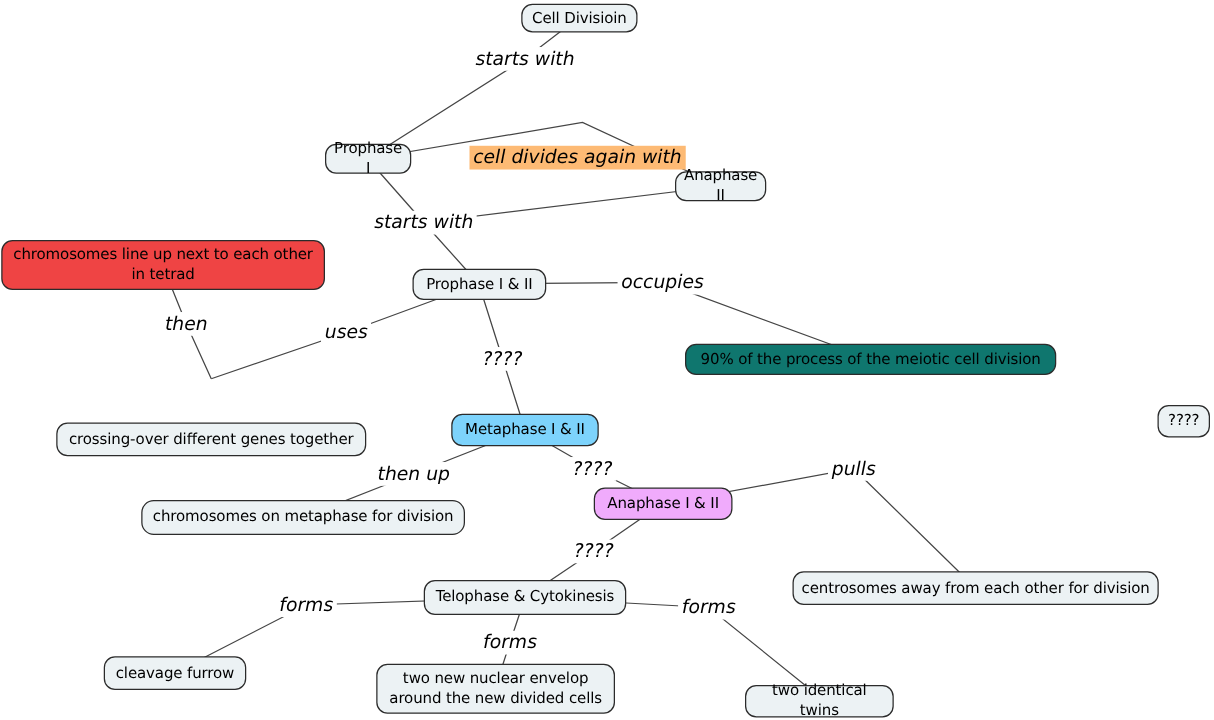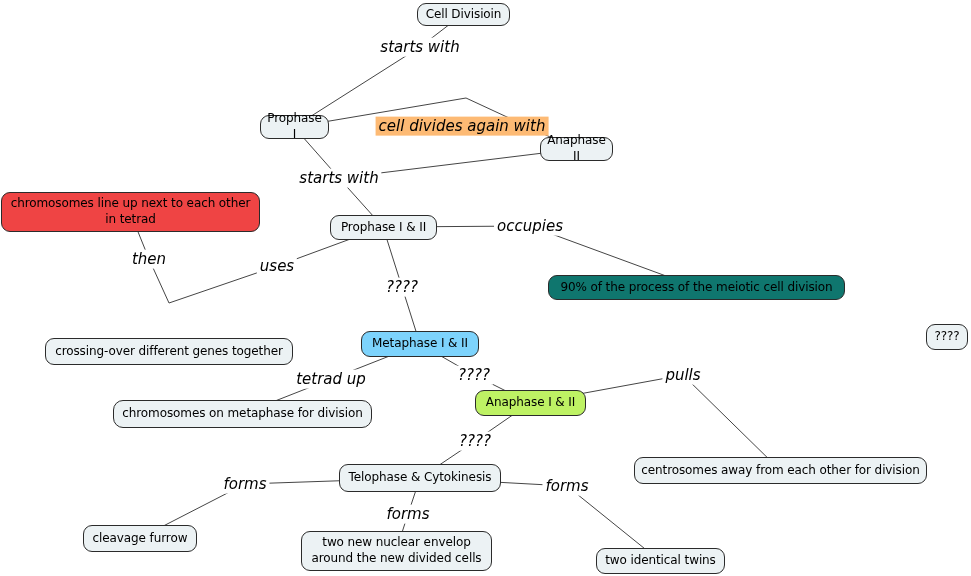--- a/index.html
+++ b/index.html
@@ -76,39 +76,39 @@
       <polyline points="420,478 567,486 660,561" fill="none" stroke="#454545" stroke-width="1"></polyline>
     </svg>
   <div id="labels-layer">
       <span class="link-label" style="left: 420px; top: 47px; background: rgb(255, 255, 255); color: rgb(0, 0, 0);">starts with</span>
       <span class="link-label" style="left: 462px; top: 98px; background: #fdba74; color: rgb(0, 0, 0); margin-top: 28px;">cell divides again with</span>
       <span class="link-label" style="left: 339px; top: 178px; background: rgb(255, 255, 255); color: rgb(0, 0, 0);">starts with</span>
       <span class="link-label" style="left: 149px; top: 259px; background: rgb(255, 255, 255); color: rgb(0, 0, 0);">then</span>
       <span class="link-label" style="left: 277px; top: 266px; background: rgb(255, 255, 255); color: rgb(0, 0, 0);">uses</span>
       <span class="link-label" style="left: 530px; top: 226px; background: rgb(255, 255, 255); color: rgb(0, 0, 0);">occupies</span>
       <span class="link-label" style="left: 402px; top: 287px; background: rgb(255, 255, 255); color: rgb(0, 0, 0);">????</span>
-      <span class="link-label" style="left: 331px; top: 379px; background: rgb(255, 255, 255); color: rgb(0, 0, 0);">tetrad up</span>
+      <span class="link-label" style="left: 331px; top: 379px; background: rgb(255, 255, 255); color: rgb(0, 0, 0);">then up</span>
       <span class="link-label" style="left: 474px; top: 375px; background: rgb(255, 255, 255); color: rgb(0, 0, 0);">????</span>
       <span class="link-label" style="left: 683px; top: 375px; background: rgb(255, 255, 255); color: rgb(0, 0, 0);">pulls</span>
       <span class="link-label" style="left: 475px; top: 441px; background: rgb(255, 255, 255); color: rgb(0, 0, 0);">????</span>
       <span class="link-label" style="left: 245px; top: 484px; background: rgb(255, 255, 255); color: rgb(0, 0, 0);">forms</span>
       <span class="link-label" style="left: 408px; top: 514px; background: rgb(255, 255, 255); color: rgb(0, 0, 0);">forms</span>
       <span class="link-label" style="left: 567px; top: 486px; background: rgb(255, 255, 255); color: rgb(0, 0, 0);">forms</span>
     </div>
   <div id="nodes-layer">
       <div class="concept-node" style="left: 417px; top: 3px; width: 93px; height: 23px; background: rgb(236, 242, 244); border-color: rgb(43, 43, 43); color: rgb(0, 0, 0);">Cell Divisioin</div>
       <div class="concept-node" style="left: 260px; top: 115px; width: 69px; height: 24px; background: rgb(236, 242, 244); border-color: rgb(43, 43, 43); color: rgb(0, 0, 0);">Prophase I</div>
       <div class="concept-node" style="left: 540px; top: 137px; width: 73px; height: 24px; background: rgb(236, 242, 244); border-color: rgb(43, 43, 43); color: rgb(0, 0, 0);">Anaphase II</div>
       <div class="concept-node" style="left: 330px; top: 215px; width: 107px; height: 25px; background: rgb(236, 242, 244); border-color: rgb(43, 43, 43); color: rgb(0, 0, 0);">Prophase I &amp; II</div>
       <div class="concept-node" style="left: 1px; top: 192px; width: 259px; height: 40px; background: #ef4444; border-color: rgb(43, 43, 43); color: rgb(0, 0, 0);">chromosomes line up next to each other in tetrad</div>
       <div class="concept-node" style="left: 45px; top: 290px; width: 248px; height: 27px; background: rgb(236, 242, 244); border-color: rgb(43, 43, 43); color: rgb(0, 0, 0); margin-top: 48px;">crossing-over different genes together</div>
       <div class="concept-node" style="left: 548px; top: 275px; width: 297px; height: 25px; background: #0f766e; border-color: rgb(43, 43, 43); color: rgb(0, 0, 0);">90% of the process of the meiotic cell division</div>
       <div class="concept-node" style="left: 361px; top: 331px; width: 118px; height: 26px; background: #7dd3fc; border-color: rgb(43, 43, 43); color: rgb(0, 0, 0);">Metaphase I &amp; II</div>
       <div class="concept-node" style="left: 926px; top: 324px; width: 42px; height: 26px; background: rgb(236, 242, 244); border-color: rgb(43, 43, 43); color: rgb(0, 0, 0);">????</div>
       <div class="concept-node" style="left: 113px; top: 400px; width: 259px; height: 28px; background: rgb(236, 242, 244); border-color: rgb(43, 43, 43); color: rgb(0, 0, 0); border-radius: 10px;">chromosomes on metaphase for division</div>
-      <div class="concept-node" style="left: 475px; top: 390px; width: 111px; height: 26px; background: #bef264; border-color: rgb(43, 43, 43); color: rgb(0, 0, 0);">Anaphase I &amp; II</div>
+      <div class="concept-node" style="left: 475px; top: 390px; width: 111px; height: 26px; background: #f0abfc; border-color: rgb(43, 43, 43); color: rgb(0, 0, 0);">Anaphase I &amp; II</div>
       <div class="concept-node" style="left: 634px; top: 457px; width: 293px; height: 27px; background: rgb(236, 242, 244); border-color: rgb(43, 43, 43); color: rgb(0, 0, 0);">centrosomes away from each other for division</div>
       <div class="concept-node" style="left: 339px; top: 464px; width: 162px; height: 28px; background: rgb(236, 242, 244); border-color: rgb(43, 43, 43); color: rgb(0, 0, 0);">Telophase &amp; Cytokinesis</div>
       <div class="concept-node" style="left: 83px; top: 525px; width: 114px; height: 27px; background: rgb(236, 242, 244); border-color: rgb(43, 43, 43); color: rgb(0, 0, 0);">cleavage furrow</div>
       <div class="concept-node" style="left: 301px; top: 531px; width: 191px; height: 40px; background: rgb(236, 242, 244); border-color: rgb(43, 43, 43); color: rgb(0, 0, 0);">two new nuclear envelop around the new divided cells</div>
-      <div class="concept-node" style="left: 596px; top: 548px; width: 129px; height: 26px; background: rgb(236, 242, 244); border-color: rgb(43, 43, 43); color: rgb(0, 0, 0);">two identical twins</div>
+      <div class="concept-node" style="left: 596px; top: 548px; width: 119px; height: 26px; background: rgb(236, 242, 244); border-color: rgb(43, 43, 43); color: rgb(0, 0, 0);">two identical twins</div>
     </div>
 </div>
 
 </body></html>

